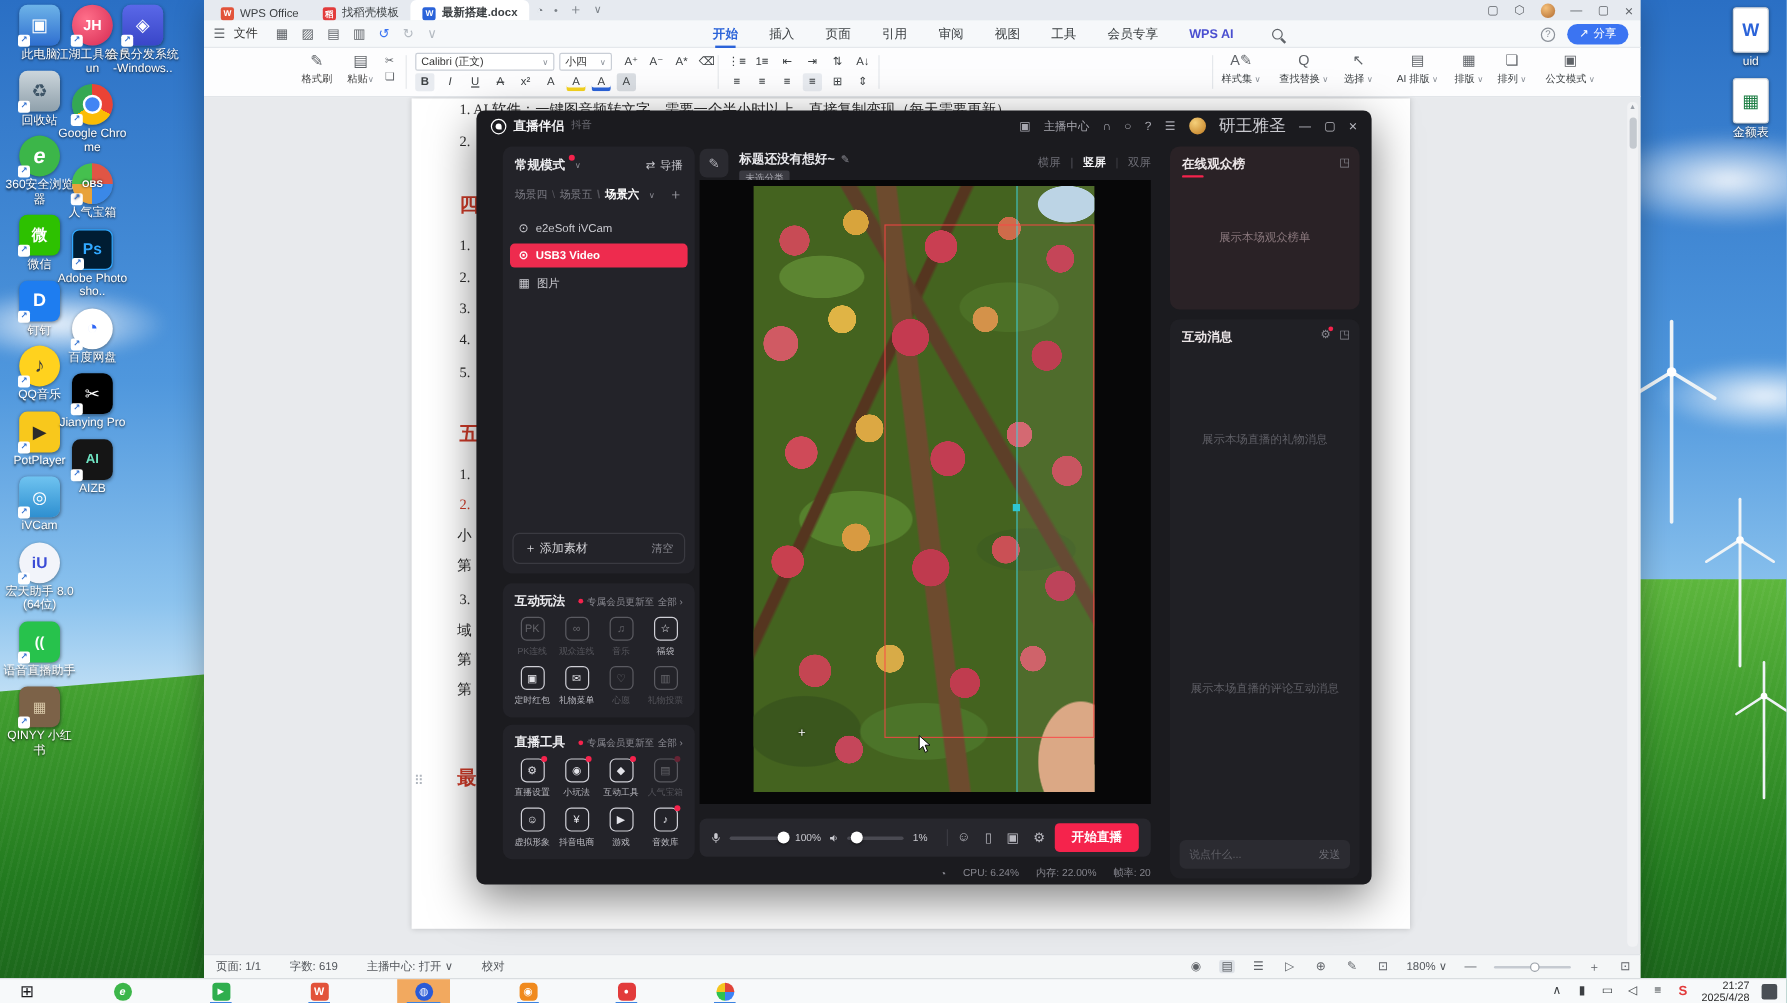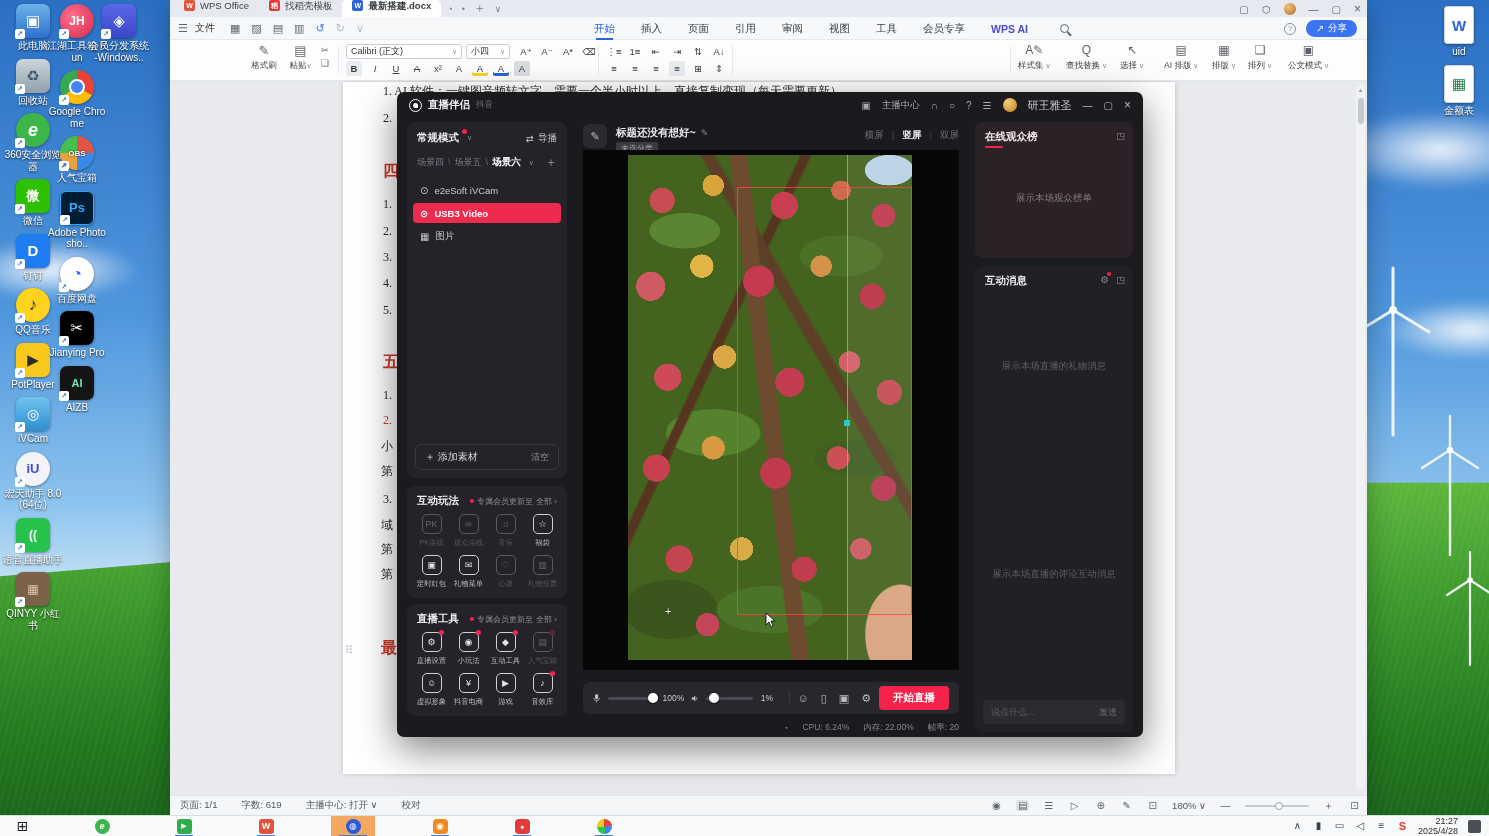--- a/index.html
+++ b/index.html
@@ -43,36 +43,36 @@
 .ic-jy .tile{background:#000;color:#fff;border-radius:8px}
 .ic-ai .tile{background:#151515;color:#6fe3c2;font-size:11px}
 .ic-vip .tile{background:linear-gradient(#5a68e8,#3946c8)}
 .ic-uid .tile,.ic-xls .tile{width:30px;height:38px;border-radius:3px;background:#fff;border:1px solid #cfd5dc}
 .ic-uid .tile{color:#2b63d9}
 .ic-xls .tile{color:#1e7e45}
 
 
 .wps{position:absolute;left:170px;top:0;width:1197px;height:815px;background:#eceef0;box-shadow:0 6px 24px rgba(0,0,0,.3);z-index:2}
 .tabbar{position:relative;height:17px;background:#e6eaf0;display:flex;align-items:center;padding-left:4px}
-.wtab{height:17px;display:flex;align-items:flex-start;padding:0 10px;font-size:9.5px;color:#3c4043;gap:5px;border-radius:5px 5px 0 0;white-space:nowrap}
+.wtab{height:17px;display:flex;align-items:flex-end;padding:0 10px;font-size:9.5px;color:#3c4043;gap:5px;border-radius:5px 5px 0 0;white-space:nowrap}
 .wtab.active{background:#fff;font-weight:bold}
 .ticon{width:11px;height:11px;border-radius:2px;font-size:7px;color:#fff;display:flex;align-items:center;justify-content:center;font-weight:bold}
 .tab-wps .ticon{background:#e2533a}
 .tab-docer .ticon{background:#e23b3b}
 .tab-doc .ticon{background:#2b63d9}
 .tabbar-extra{display:flex;align-items:center;gap:9px;color:#7a8087;font-size:9px;margin-left:6px}
 .winctl{position:absolute;right:6px;top:2px;display:flex;align-items:center;gap:13px;color:#5f6368;font-size:10px}
 .avatar-s{width:12px;height:12px;border-radius:50%;background:radial-gradient(circle at 35% 30%,#f5c07a,#b06a30)}
 .menurow{position:relative;height:23px;background:#f6f8fa;display:flex;align-items:center;font-size:10px;color:#333;border-bottom:1px solid #e5e8ec;padding-left:8px;gap:7px}
 .qicon{font-size:11px;color:#5f6368}
 .qicon.blue{color:#3b74f2}
 .qicon.dimq{color:#b4bac1}
 .rtabs{position:absolute;left:424px;top:0;height:23px;display:flex;gap:26px;font-size:10.5px;color:#3c4043;align-items:center}
 .rtab{position:relative;white-space:nowrap}
-.rtab.active{color:#2b63d9;font-weight:normal}
+.rtab.active{color:#2b63d9;font-weight:bold}
 .rtab.active::after{content:"";position:absolute;left:2px;right:2px;bottom:-4px;height:2px;background:#2b63d9}
 .rtab.ai{font-weight:bold;color:#4a4fd0}
 .search-ic{position:relative;width:9px;height:9px;border:1.5px solid #5f6368;border-radius:50%;display:inline-block}
 .search-ic::after{content:"";position:absolute;width:5px;height:1.5px;background:#5f6368;transform:rotate(45deg);right:-4px;bottom:-2px}
 .share-cluster{position:absolute;right:10px;top:3px;display:flex;align-items:center;gap:10px}
 .help-circ{width:12px;height:12px;border:1px solid #8a9098;border-radius:50%;color:#8a9098;font-size:8px;display:flex;align-items:center;justify-content:center}
 .share-pill{background:#3b74f2;color:#fff;border-radius:9px;padding:2px 10px;font-size:9.5px;display:flex;gap:4px;align-items:center}
 .ribbon{position:absolute;left:0;right:0;top:40px;height:41px;background:#fdfdfe;border-bottom:1px solid #e2e5e9}
 .rgroup{position:absolute;top:0;height:40px}
 .vsep{position:absolute;top:6px;bottom:6px;width:1px;background:#e5e8ec}
@@ -125,25 +125,25 @@
 
 .live{position:absolute;left:397px;top:92px;width:746px;height:645px;background:#1b1b1f;border-radius:7px;box-shadow:0 12px 38px rgba(0,0,0,.5);z-index:4}
 .ltitle{height:26px;display:flex;align-items:center;padding:0 12px;gap:6px}
 .llogo{width:13px;height:13px;border:1.6px solid #fff;border-radius:50%;position:relative}
 .llogo::after{content:"";position:absolute;left:3px;top:3px;width:5px;height:5px;background:#fff;border-radius:50% 50% 0 50%}
 .lname{font-size:10.5px;font-weight:bold;color:#f2f2f4}
 .lplat{font-size:8.5px;color:#6e6e76}
 .ltr{margin-left:auto;display:flex;align-items:center;gap:11px;color:#a8a8b0;font-size:9.5px}
 .ltr .tic{font-size:10px;color:#a8a8b0}
 .avatar-l{width:14px;height:14px;border-radius:50%;background:radial-gradient(circle at 35% 30%,#f5d07a,#c07a20)}
-.luser{color:#c9c9cf;font-size:11px}
+.luser{color:#c9c9cf;font-size:14px}
 .lwbtn{color:#b9b9c0;font-size:10px}
 
 .lp{position:absolute;left:10px;top:30px;width:160px;height:605px}
-.card{position:absolute;left:0;width:160px;background:#232329;border-radius:8px}
+.card{position:absolute;left:12px;width:160px;background:#232329;border-radius:8px}
 .c1{top:0;height:356px}
 .mrow{display:flex;align-items:center;padding:9px 10px 0}
 .mode{font-size:10.5px;font-weight:bold;color:#ededf0;position:relative}
 .mode::after{content:"";position:absolute;top:-2px;right:-8px;width:5px;height:5px;background:#f5234c;border-radius:50%}
 .mcaret{font-size:7px;color:#8a8a92;margin-left:8px}
 .director{margin-left:auto;font-size:9.5px;color:#c6c6cc;display:flex;gap:4px;align-items:center}
 .scenes{display:flex;align-items:center;padding:9px 10px 0;font-size:9px;color:#7c7c84}
 .scene{white-space:nowrap}
 .scene+.scene::before{content:"\\";margin:0 4px;color:#55555c}
 .scene.active{color:#fff;font-weight:bold;font-size:9.5px}

